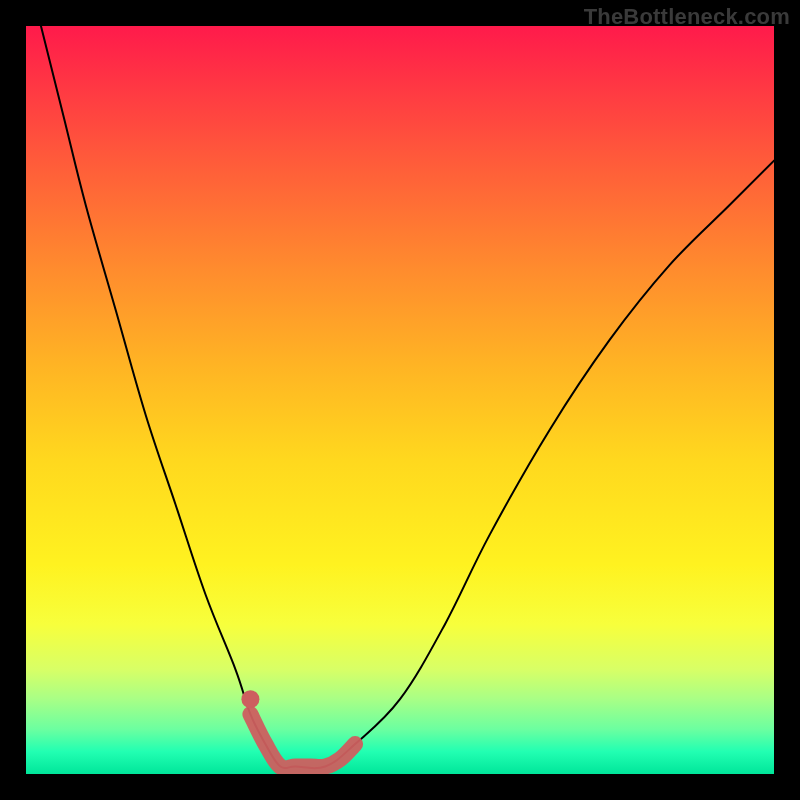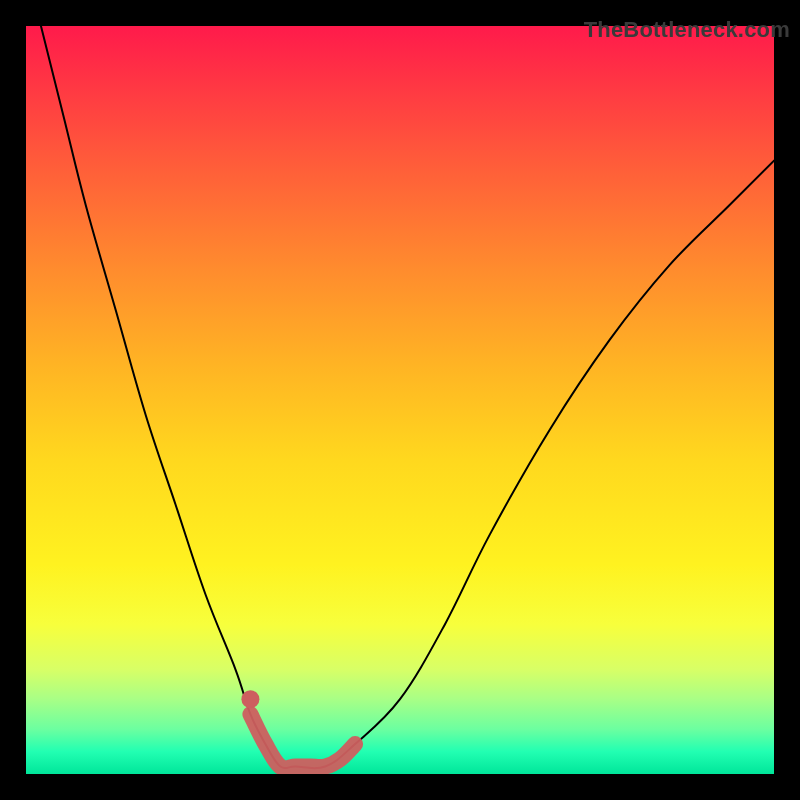--- a/index.html
+++ b/index.html
@@ -12,21 +12,21 @@
     overflow: hidden;
   }
   .frame {
     position: relative;
     width: 800px;
     height: 800px;
     background: #000;
   }
   .watermark {
     position: absolute;
-    top: 17px;
+    top: 4px;
     right: 10px;
     color: #3a3a3a;
     font-size: 22px;
     font-weight: 600;
     letter-spacing: 0.2px;
     z-index: 20;
   }
   .plot {
     position: absolute;
     left: 26px;

